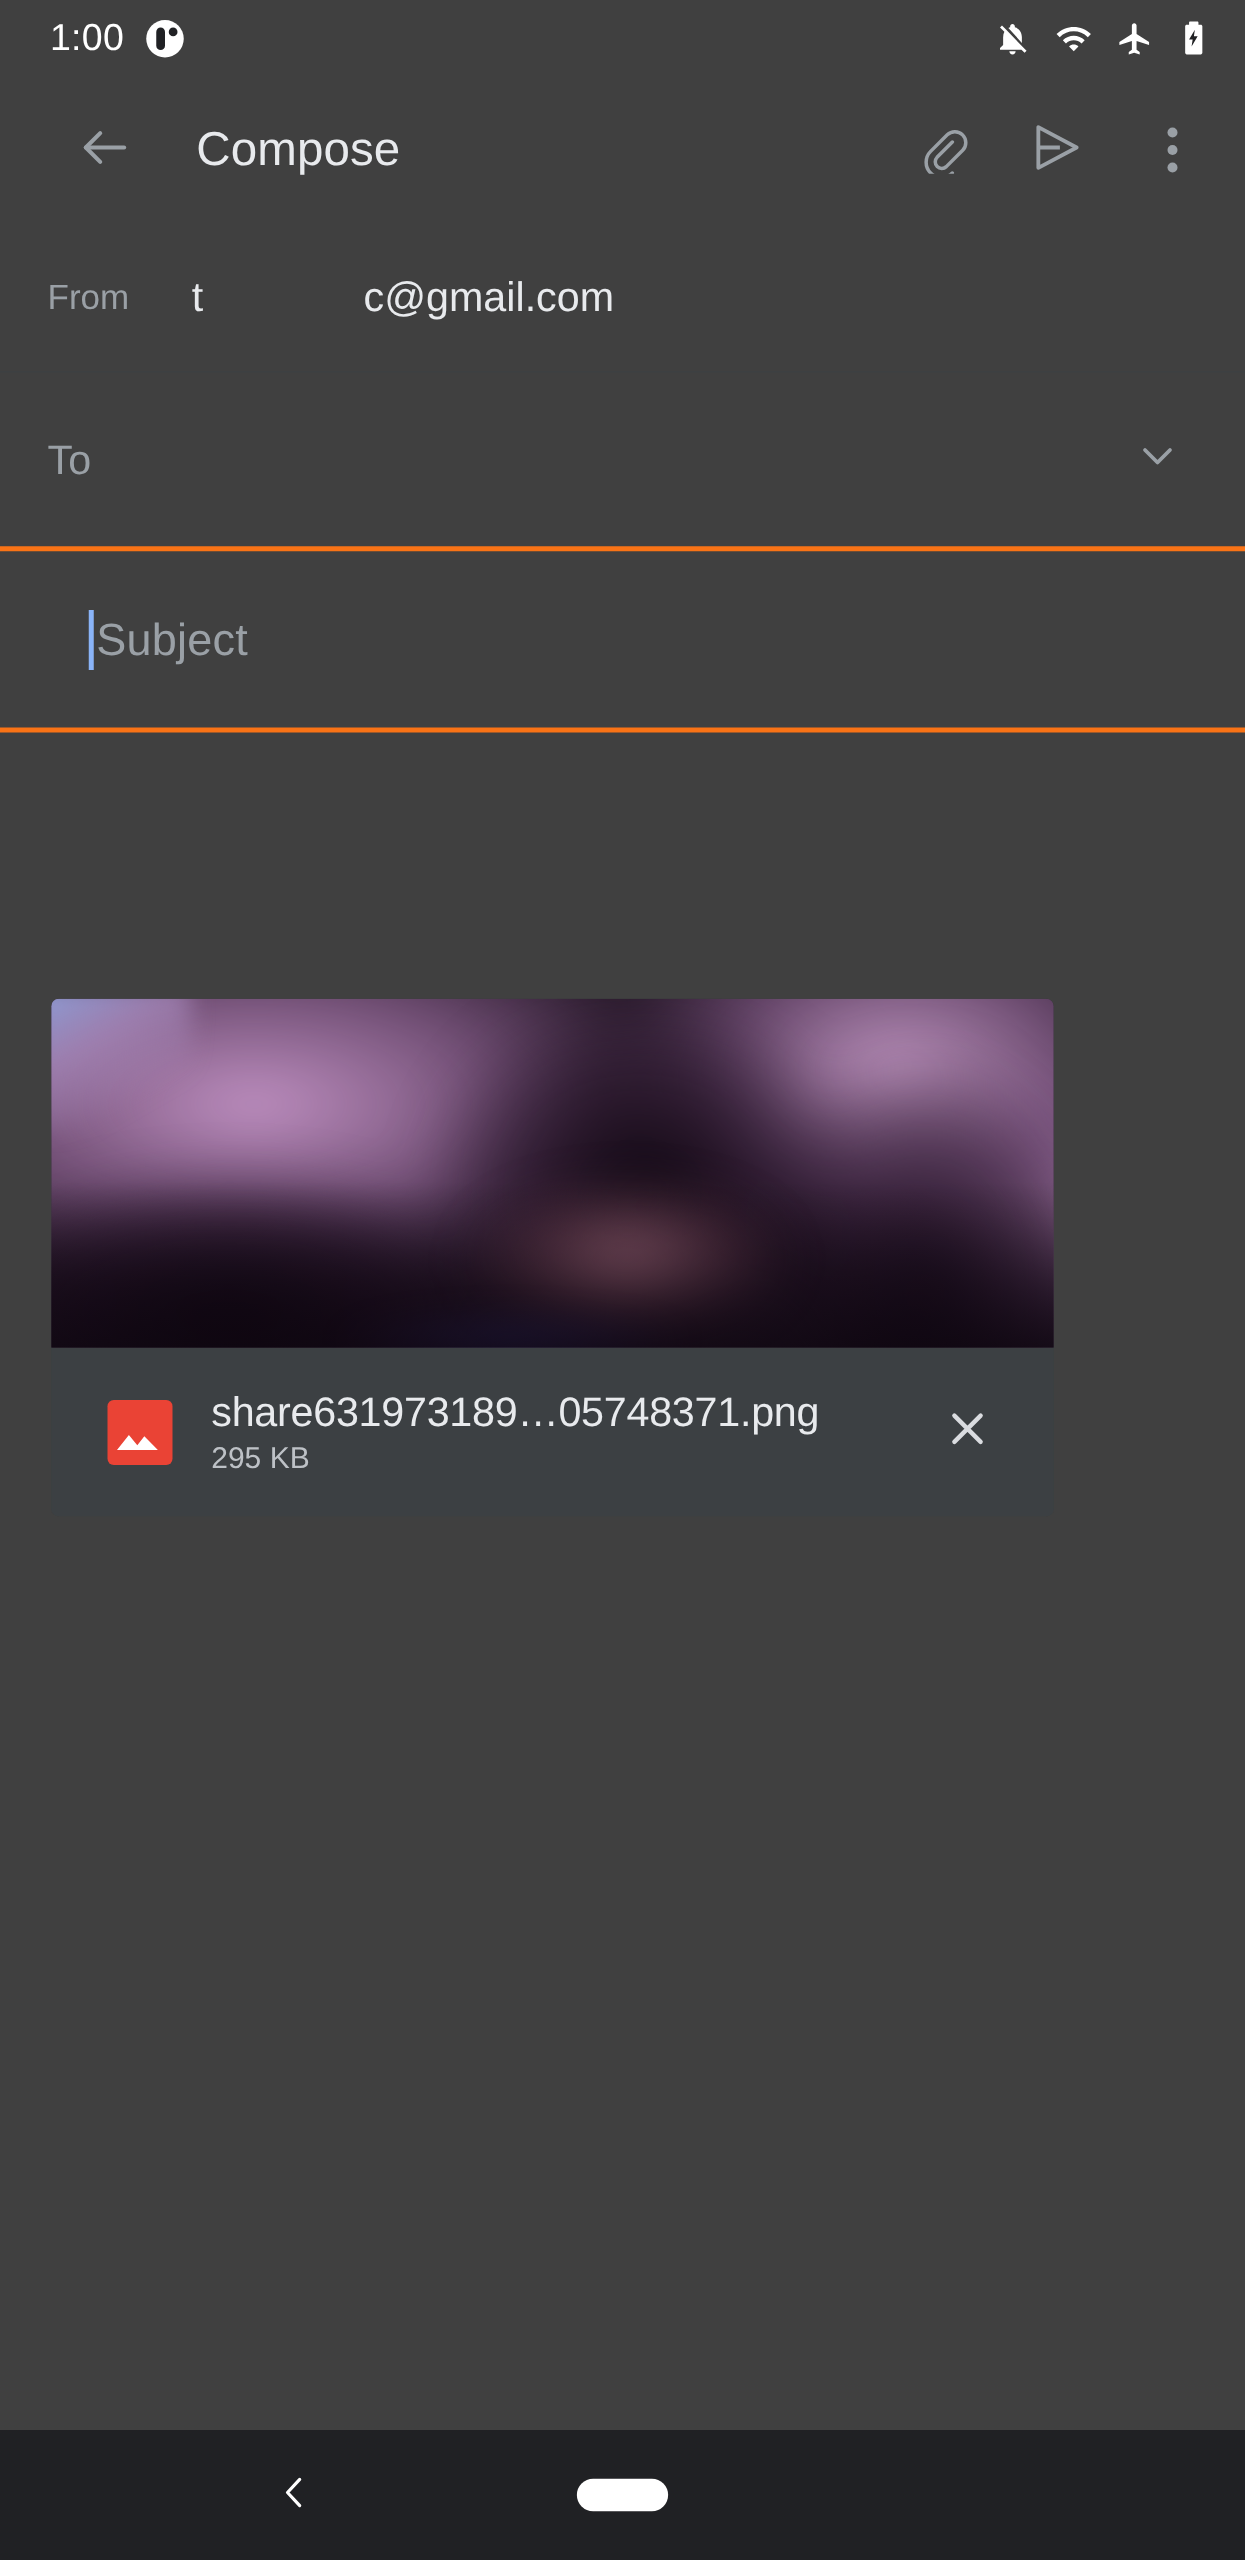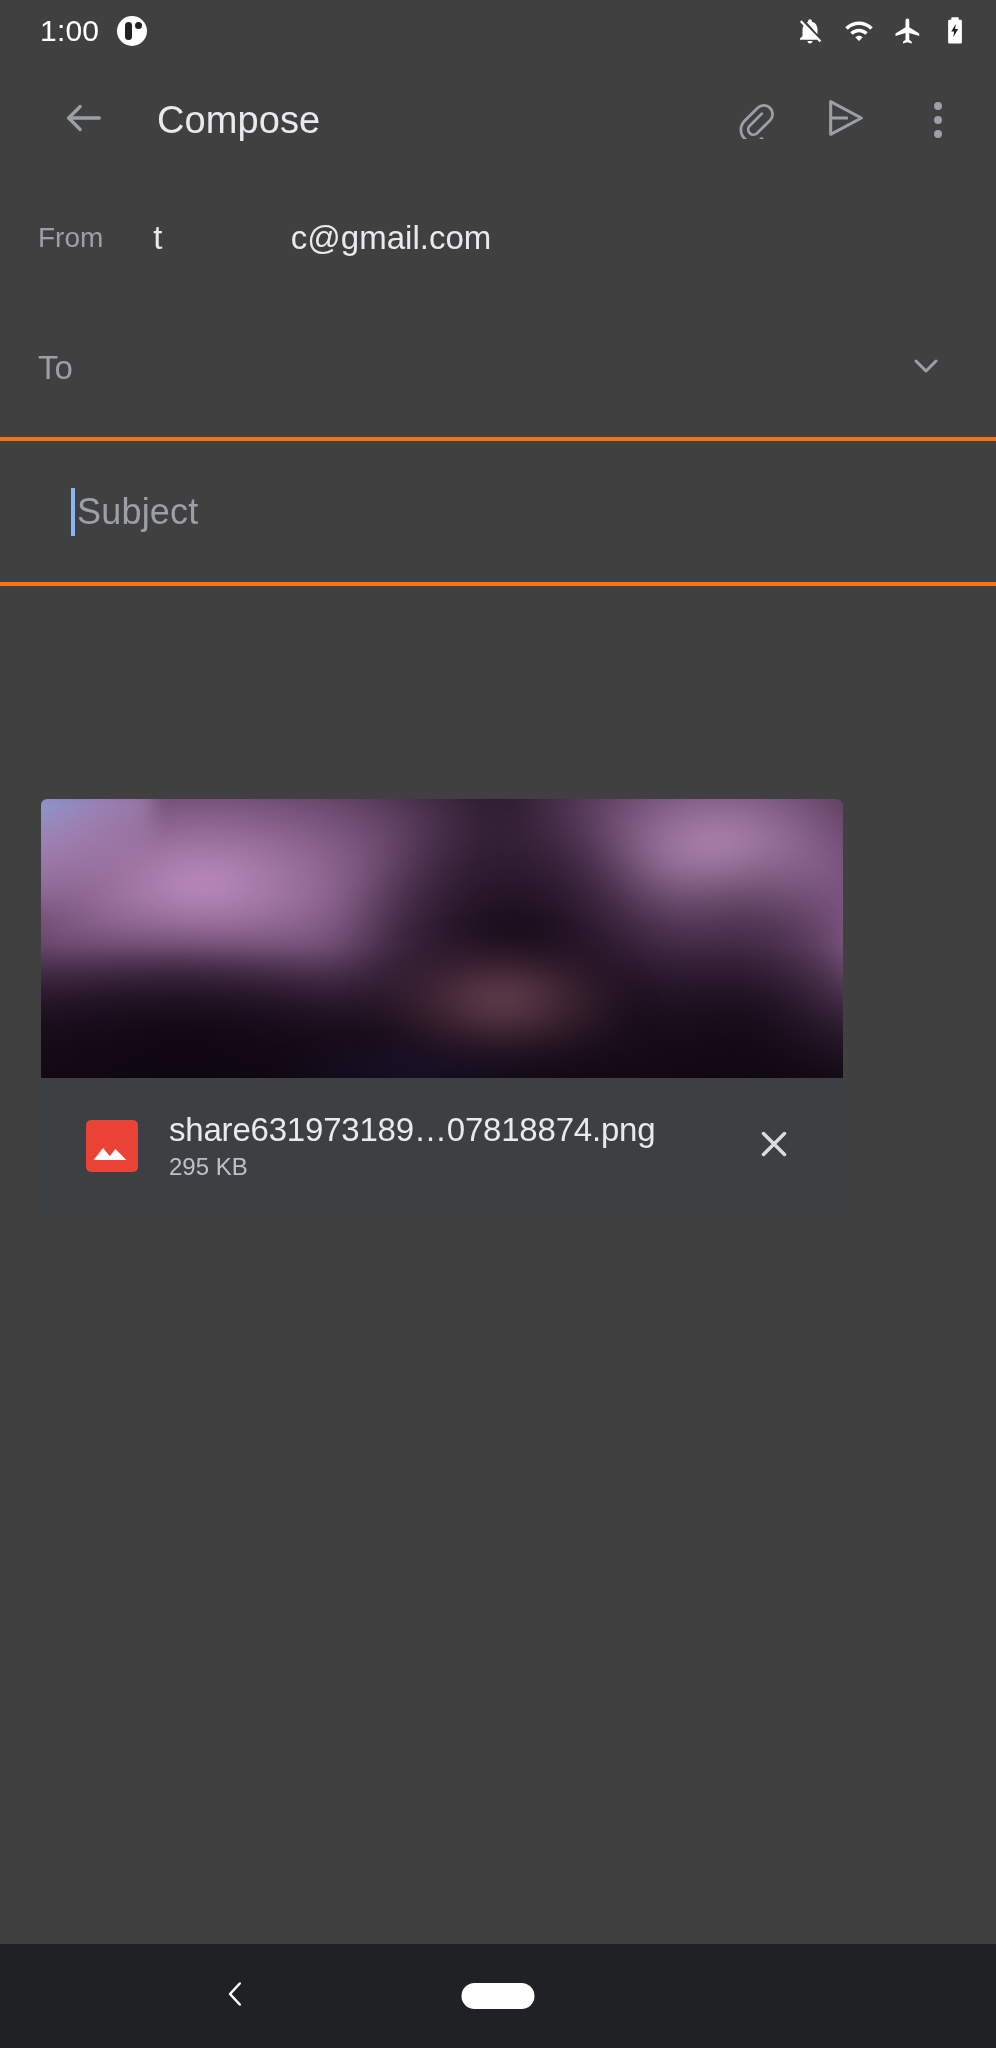--- a/index.html
+++ b/index.html
@@ -437,21 +437,21 @@
         <div class="g g4"></div>
       </div>
 
       <div class="attachment-bar">
         <span class="file-type-icon">
           <svg width="52" height="52" viewBox="0 0 24 24">
             <path d="M3.5 18.5l4.4-5.6 3.1 3.8 2.6-3.3 5 5.1z" fill="#ffffff"></path>
           </svg>
         </span>
         <span class="file-meta">
-          <span class="file-name">share631973189…07818874.png</span>
+          <span class="file-name">share631973189…05748371.png</span>
           <span class="file-size">295 KB</span>
         </span>
         <span class="remove-btn">
           <span>
             <svg width="42" height="42" viewBox="0 0 24 24" fill="none" stroke="#dadce0" stroke-width="2" stroke-linecap="round">
               <path d="M6 6l12 12M18 6L6 18"></path>
             </svg>
           </span>
         </span>
       </div>

